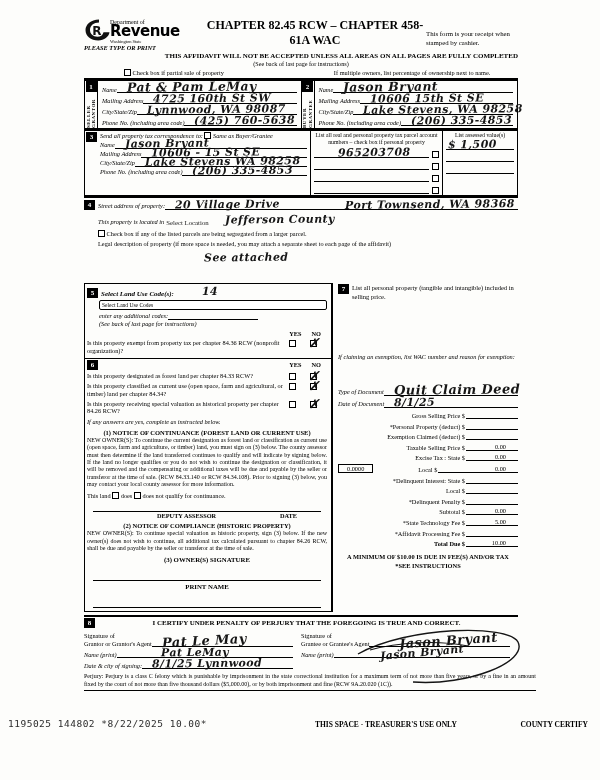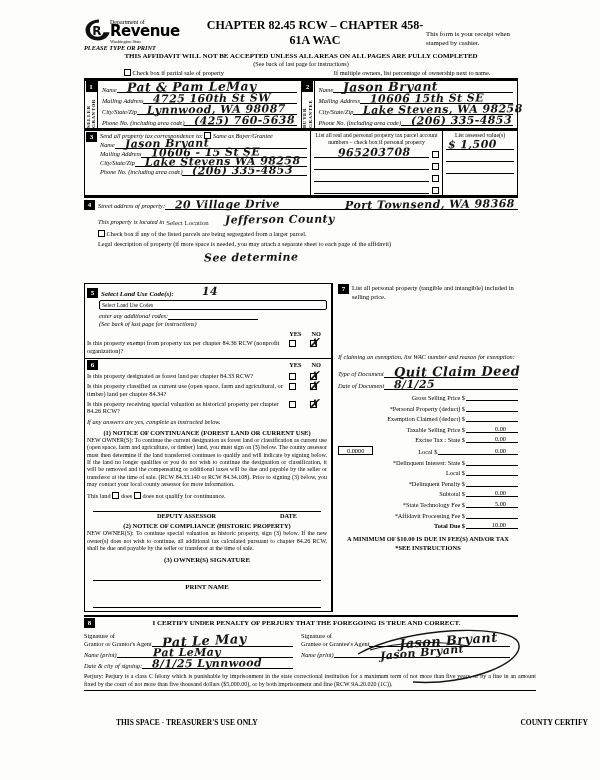--- a/index.html
+++ b/index.html
@@ -44,21 +44,21 @@
   .logo { display:flex; align-items:flex-start; }
   .logo svg { width:30px; height:24px; }
   .logotxt { margin-left:-4px; margin-top:1px; }
   .logotxt .d { font-size:6px; }
   .logotxt .r { font-size:15px; font-weight:bold; letter-spacing:-0.5px; line-height:0.9; font-family:"DejaVu Sans", sans-serif; }
   .logotxt .w { font-size:4.5px; }
   .titleblk { flex:1; text-align:center; }
   .title { font-size:13px; font-weight:bold; letter-spacing:0.3px; margin-top:8px; }
   .subtitle { font-size:12px; font-weight:bold; }
   .receipt { width:92px; font-size:6.8px; text-align:left; padding-top:12px; line-height:1.3; }
-  .warn { text-align:center; font-size:7px; font-weight:bold; margin-top:1px; }
+  .warn { text-align:right; font-size:7px; font-weight:bold; margin-top:1px; }
   .seeback { text-align:center; font-size:6.2px; }
   .checksrow { display:flex; font-size:6.3px; margin:2px 0 2px 40px; }
   .checksrow .right { margin-left:110px; }
 
   
   .parties { display:flex; }
   .party { flex:1; border:1px solid #000; display:flex; }
   .party + .party { margin-left:-1px; }
   .strip { width:13px; border-right:1px solid #000; display:flex; flex-direction:column; align-items:center; }
   .vwrap { display:flex; flex:1; justify-content:center; padding-top:2px; }
@@ -337,21 +337,21 @@
     <div class="loc-row" style="padding-left:14px">
       <span class="lbl">This property is located in</span>
       <span class="select-widget">Select Location</span>
       <span class="hw" style="margin-left:14px">Jefferson  County</span>
     </div>
     <div class="seg" style="padding-left:14px">
       <span class="cb"></span>
       <span>Check box if any of the listed parcels are being segregated from a larger parcel.</span>
     </div>
     <div class="legal" style="padding-left:14px">Legal description of property (if more space is needed, you may attach a separate sheet to each page of the affidavit)</div>
-    <div class="legalvalue"><span class="hw">See determine</span></div>
+    <div class="legalvalue"><span class="hw">See attached</span></div>
   </div>
 
   <div class="cols">
     <div class="colL">
 
       <div class="box5">
         <div class="lurow">
           <span class="numbox" style="margin-right:3px">5</span>
           <span class="lbl b" style="font-size:7px">Select Land Use Code(s):</span>
           <span class="hw" style="margin-left:28px">14</span>
@@ -429,21 +429,21 @@
       </div>
     </div>
 
     <div class="colR">
       <div class="s7top">
         <span class="numbox">7</span>
         <span class="txt">List all personal property (tangible and intangible) included in selling price.</span>
       </div>
       <div class="gap55"></div>
       <div class="lbl">If claiming an exemption, list WAC number and reason for exemption:</div>
-      <div class="docrow" style="margin-top:8px">
+      <div class="docrow" style="margin-top:26px">
         <span class="lbl">Type of Document</span>
         <span class="fill">
             <span class="hw lg">Quit Claim Deed</span>
           </span>
       </div>
       <div class="docrow">
         <span class="lbl">Date of Document</span>
         <span class="fill">
             <span class="hw">8/1/25</span>
           </span>
@@ -523,21 +523,21 @@
             <div>Signature of</div>
             <div>Grantor or Grantor's Agent</div>
           </span>
           <span class="fill">
               <span class="hw lg" style="transform:rotate(-3deg)">Pat Le May</span>
             </span>
         </div>
         <div class="sigrow">
           <span class="lbl">Name (print)</span>
           <span class="fill">
-              <span class="hw" style="left:36px">Pat LeMay</span>
+              <span class="hw" style="left:44px">Pat LeMay</span>
             </span>
         </div>
         <div class="sigrow">
           <span class="lbl">Date &amp; city of signing:</span>
           <span class="fill">
               <span class="hw">8/1/25  Lynnwood</span>
             </span>
         </div>
       </div>
       <div class="sigcol">
@@ -561,15 +561,16 @@
             </span>
         </div>
       </div>
     </div>
   </div>
 
   <div class="perjury">Perjury: Perjury is a class C felony which is punishable by imprisonment in the state correctional institution for a maximum term of not more than five years, or by a fine in an amount fixed by the court of not more than five thousand dollars ($5,000.00), or by both imprisonment and fine (RCW 9A.20.020 (1C)).</div>
 </div>
 
 <div class="stamprow">
+  <span class="stamp">1195025 144802 *8/22/2025 10.00*</span>
   <span class="treasurer">THIS SPACE - TREASURER'S USE ONLY</span>
   <span class="assessor">COUNTY CERTIFY</span>
 </div>
 
 </body></html>

